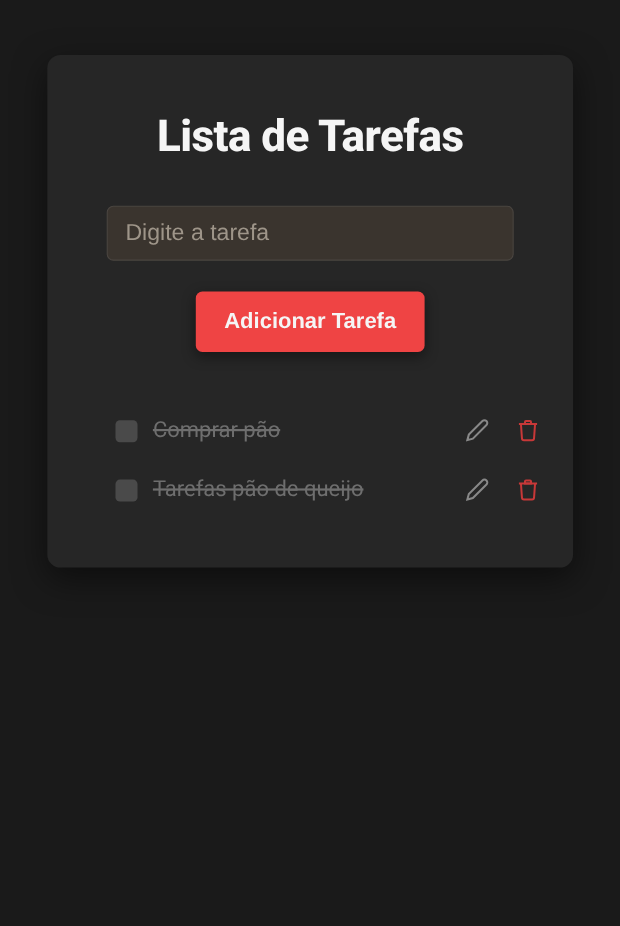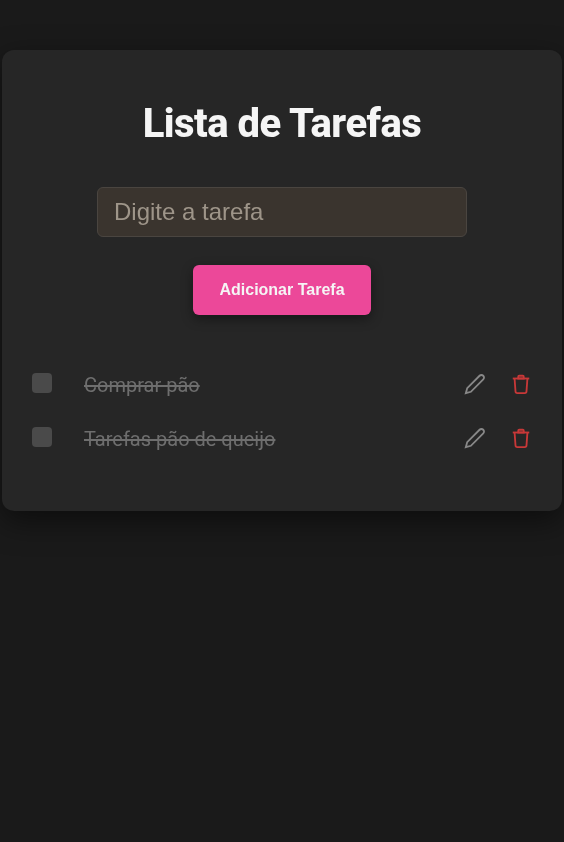--- a/index.html
+++ b/index.html
@@ -15,21 +15,21 @@
       height: 842px;
       display: flex;
       justify-content: center;
       align-items: flex-start;
       padding-top: 50px;
     }
 
     .card {
       background-color: #262626;
       border-radius: 12px;
-      width: 560px;
+      width: 478px;
       padding: 50px 28px 60px 28px;
       box-shadow: 0 10px 30px rgba(0, 0, 0, 0.5);
     }
 
     .title {
       color: #f5f5f5;
       font-size: 40px;
       font-weight: 800;
       text-align: center;
       margin-bottom: 40px;
@@ -44,52 +44,53 @@
       margin-bottom: 58px;
     }
 
     .task-input {
       width: 370px;
       height: 50px;
       background-color: #3a342e;
       border: 1px solid #4a4540;
       border-radius: 6px;
       padding: 0 16px;
-      font-size: 24px;
+      font-size: 21px;
       color: #f5f5f5;
       outline: none;
     }
 
     .task-input::placeholder {
       color: #9e9589;
     }
 
     .add-button {
-      background-color: #ec4899;
+      background-color: #ef4444;
       color: #f5f5f5;
       border: none;
       border-radius: 6px;
       padding: 16px 26px;
-      font-size: 16px;
+      font-size: 20px;
       font-weight: 700;
       cursor: pointer;
       box-shadow: 0 4px 12px rgba(0, 0, 0, 0.4);
     }
 
     .task-list {
       display: flex;
       flex-direction: column;
       gap: 30px;
       padding: 0 2px;
     }
 
     .task-item {
       display: flex;
-      align-items: flex-start;
-      gap: 32px;
+      align-items: flex-end;
+      gap: 14px;
+      margin-left: 32px;
     }
 
     .task-checkbox {
       width: 20px;
       height: 20px;
       background-color: #4a4a4a;
       border: none;
       border-radius: 4px;
       cursor: pointer;
       flex-shrink: 0;

